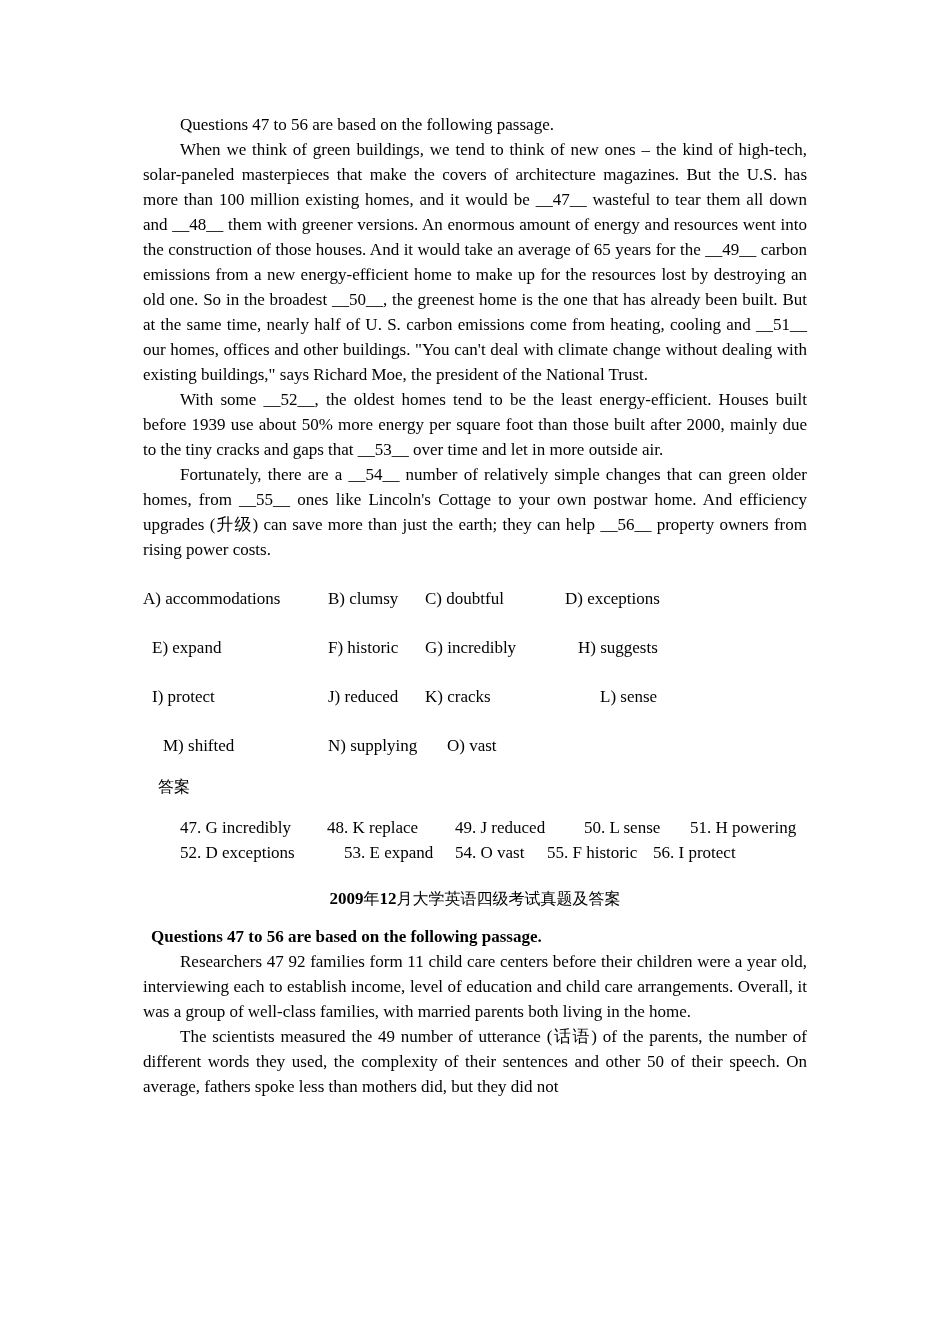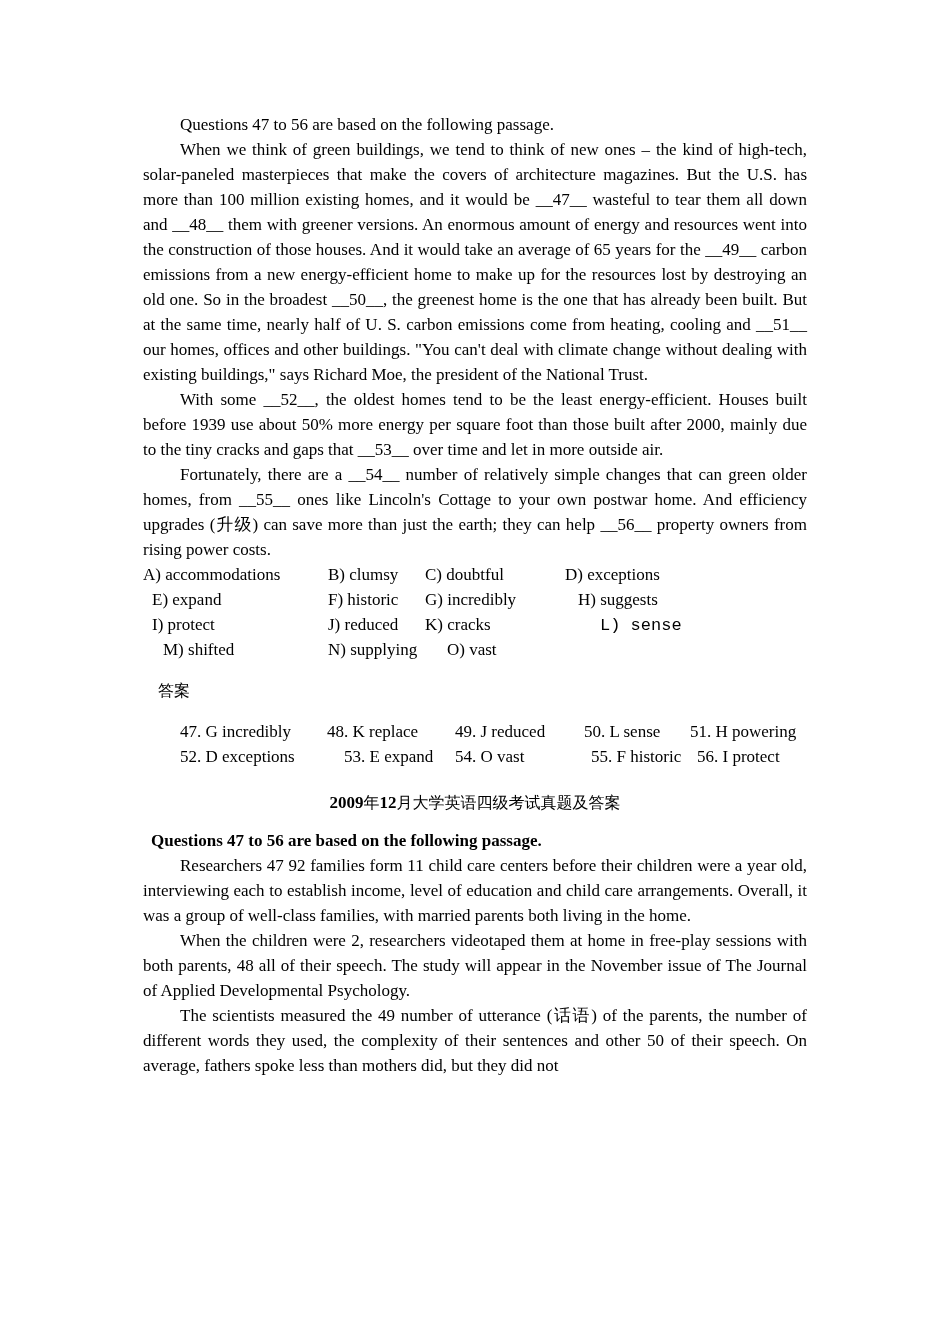--- a/index.html
+++ b/index.html
@@ -52,34 +52,35 @@
   .options {
     margin: 0;
     width: 664px;
   }
   .opt-row {
     display: block;
     height: 25px;
     line-height: 25px;
     font-size: 17px;
     white-space: nowrap;
+    margin-top: 24px;
   }
   .opt {
     display: inline-block;
     font-size: 17px;
   }
   .opt-c0 { width: 185px; }
   .opt-c1 { width: 97px; }
   .opt-c2 { width: 140px; }
   .opt-c3 { width: 140px; }
   .opt-row.r1 .opt-c0 { padding-left: 9px; width: 176px; }
   .opt-row.r1 .opt-c2 { padding-left: 0px; }
   .opt-row.r1 .opt-c3 { padding-left: 13px; }
   .opt-row.r2 .opt-c0 { padding-left: 9px; width: 176px; }
-  .opt-row.r2 .opt-c3 { padding-left: 35px; font-family: Liberation Mono, monospace; }
+  .opt-row.r2 .opt-c3 { padding-left: 35px; }
   .opt-row.r3 .opt-c0 { padding-left: 20px; width: 165px; }
   .opt-row.r3 .opt-c2 { padding-left: 22px; }
   
   .ans-row {
     display: block;
     height: 25px;
     line-height: 25px;
     font-size: 17px;
     white-space: nowrap;
     padding-left: 37px;
@@ -87,21 +88,21 @@
   .ans {
     display: inline-block;
   }
   .ans-row.a1 .ans0 { width: 147px; }
   .ans-row.a1 .ans1 { width: 128px; }
   .ans-row.a1 .ans2 { width: 129px; }
   .ans-row.a1 .ans3 { width: 106px; }
   .ans-row.a2 .ans0 { width: 164px; }
   .ans-row.a2 .ans1 { width: 111px; }
   .ans-row.a2 .ans2 { width: 92px; }
-  .ans-row.a2 .ans3 { width: 106px; margin-left: 44px; }
+  .ans-row.a2 .ans3 { width: 106px; }
   
   .doc-heading {
     margin: 10px;
     font-size: 17px;
     line-height: 30px;
     text-align: center;
     font-weight: bold;
     padding-top: 9px;
   }
   .doc-heading .cnh {
@@ -158,17 +159,16 @@
     </div>
   </div>
 
   <p class="doc-heading"><span>2009</span><span class="cnh">年</span><span>12</span><span class="cnh">月大学英语四级考试真题及答案</span></p>
 
   <p class="sub-heading">Questions 47 to 56 are based on the following passage.</p>
 
 
   <p class="para">Researchers 47 92 families form 11 child care centers before their children were a year old, interviewing each to establish income, level of education and child care arrangements. Overall, it was a group of well-class families, with married parents both living in the home.</p>
 
-  <p class="para">When the children were 2, researchers videotaped them at home in free-play sessions with both parents, 48 all of their speech. The study will appear in the November issue of The Journal of Applied Developmental Psychology.</p>
 
   <p class="para">The scientists measured the 49 number of utterance (话语) of the parents, the number of different words they used, the complexity of their sentences and other 50 of their speech. On average, fathers spoke less than mothers did, but they did not</p>
 
 </div>
 
 </body></html>

